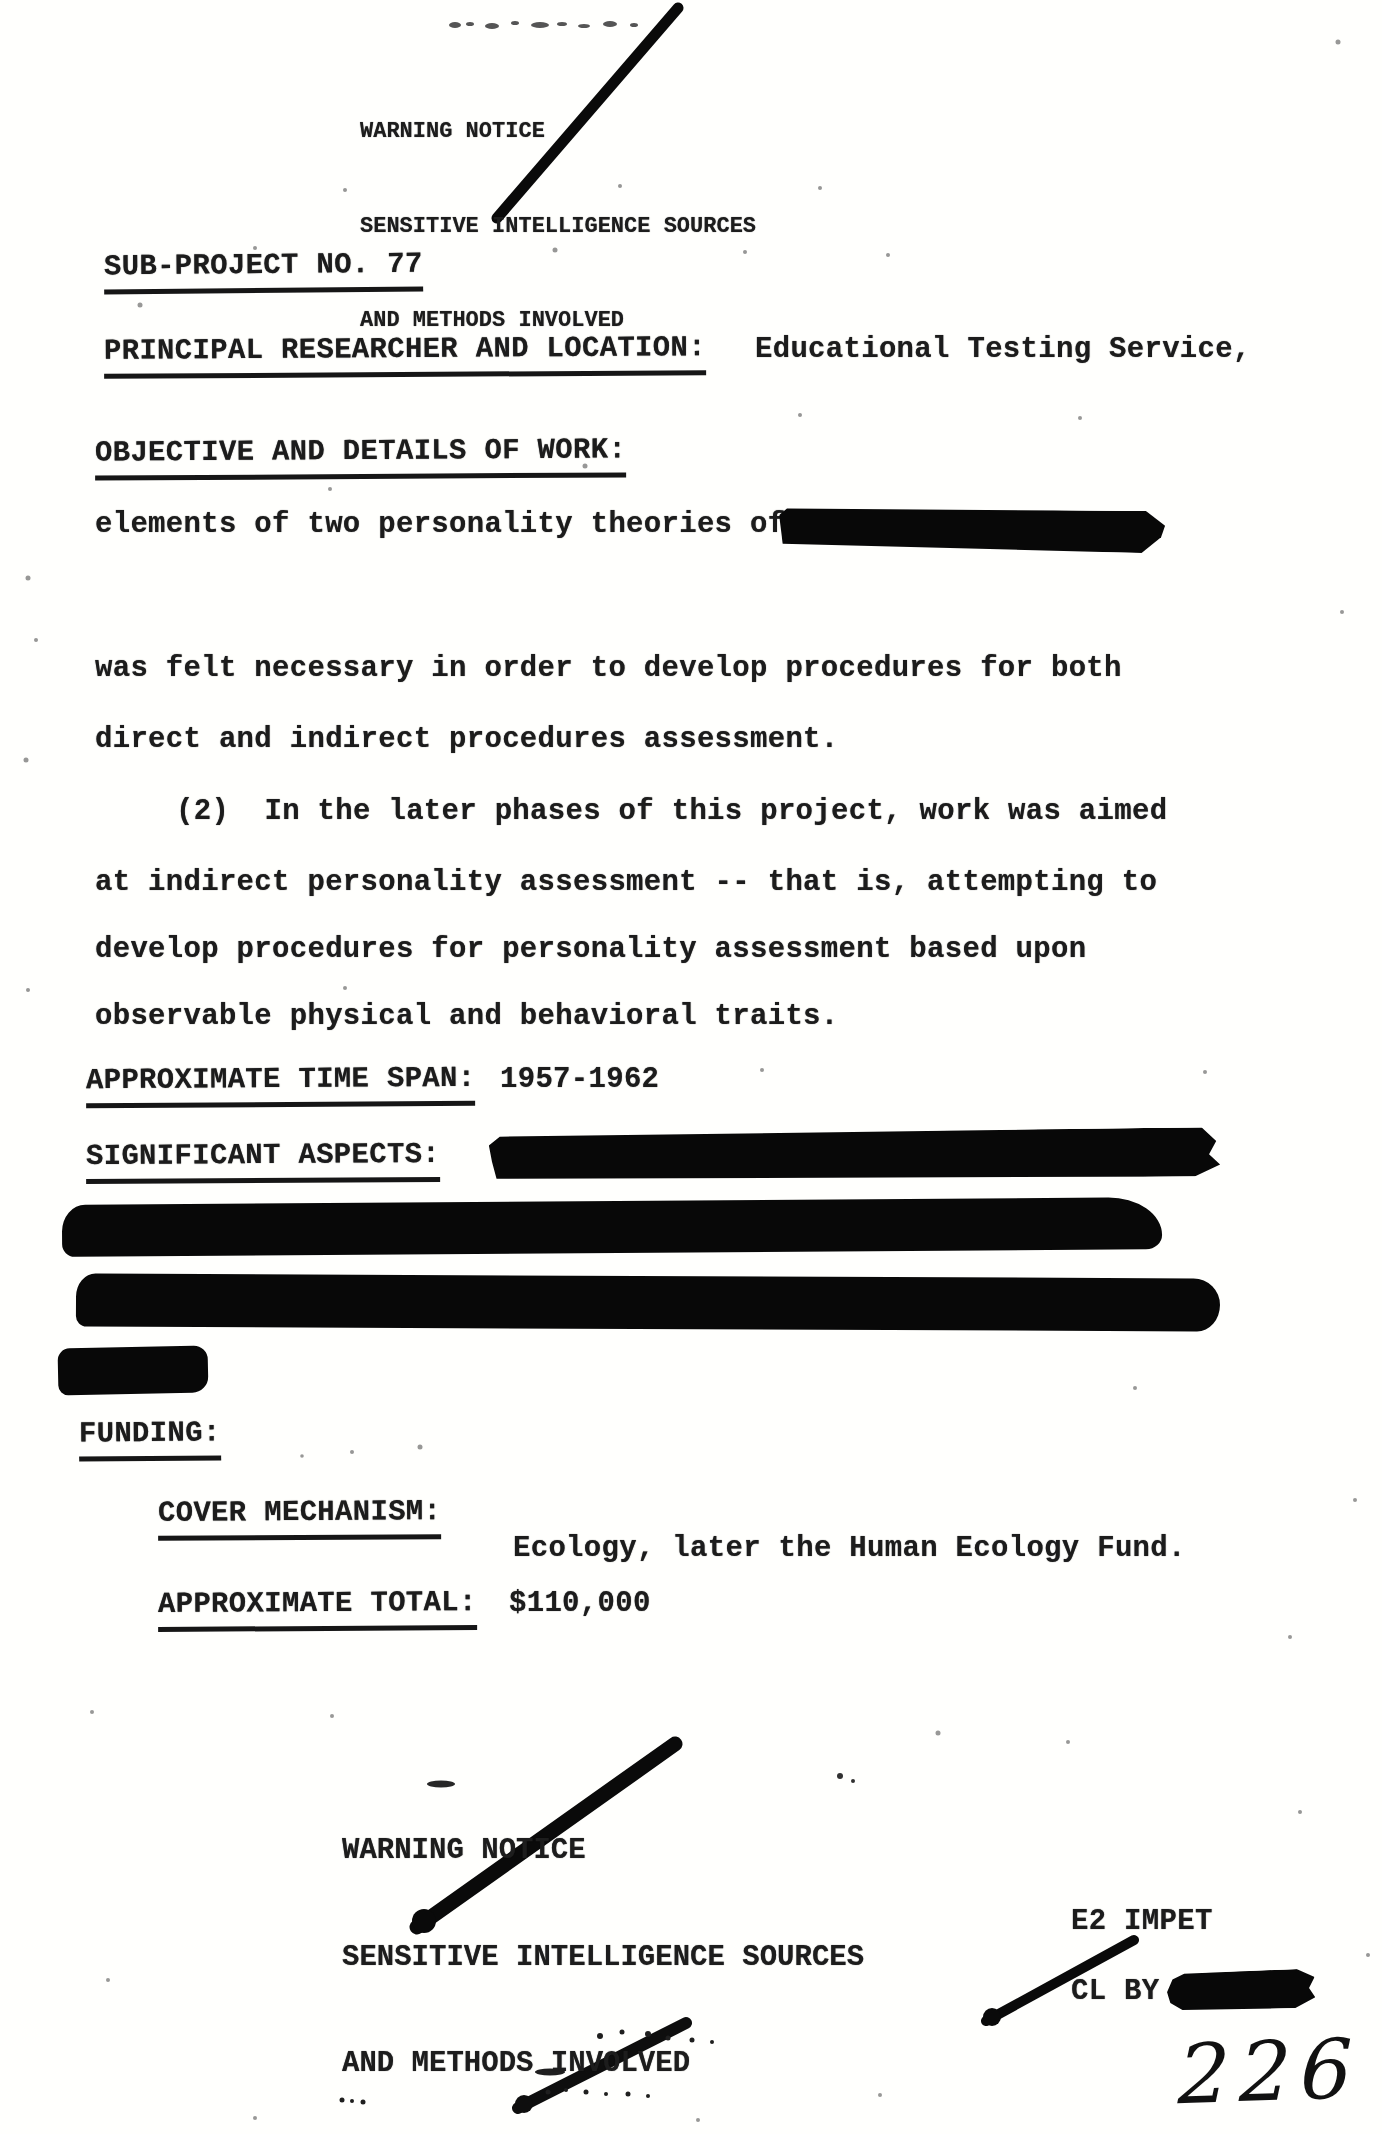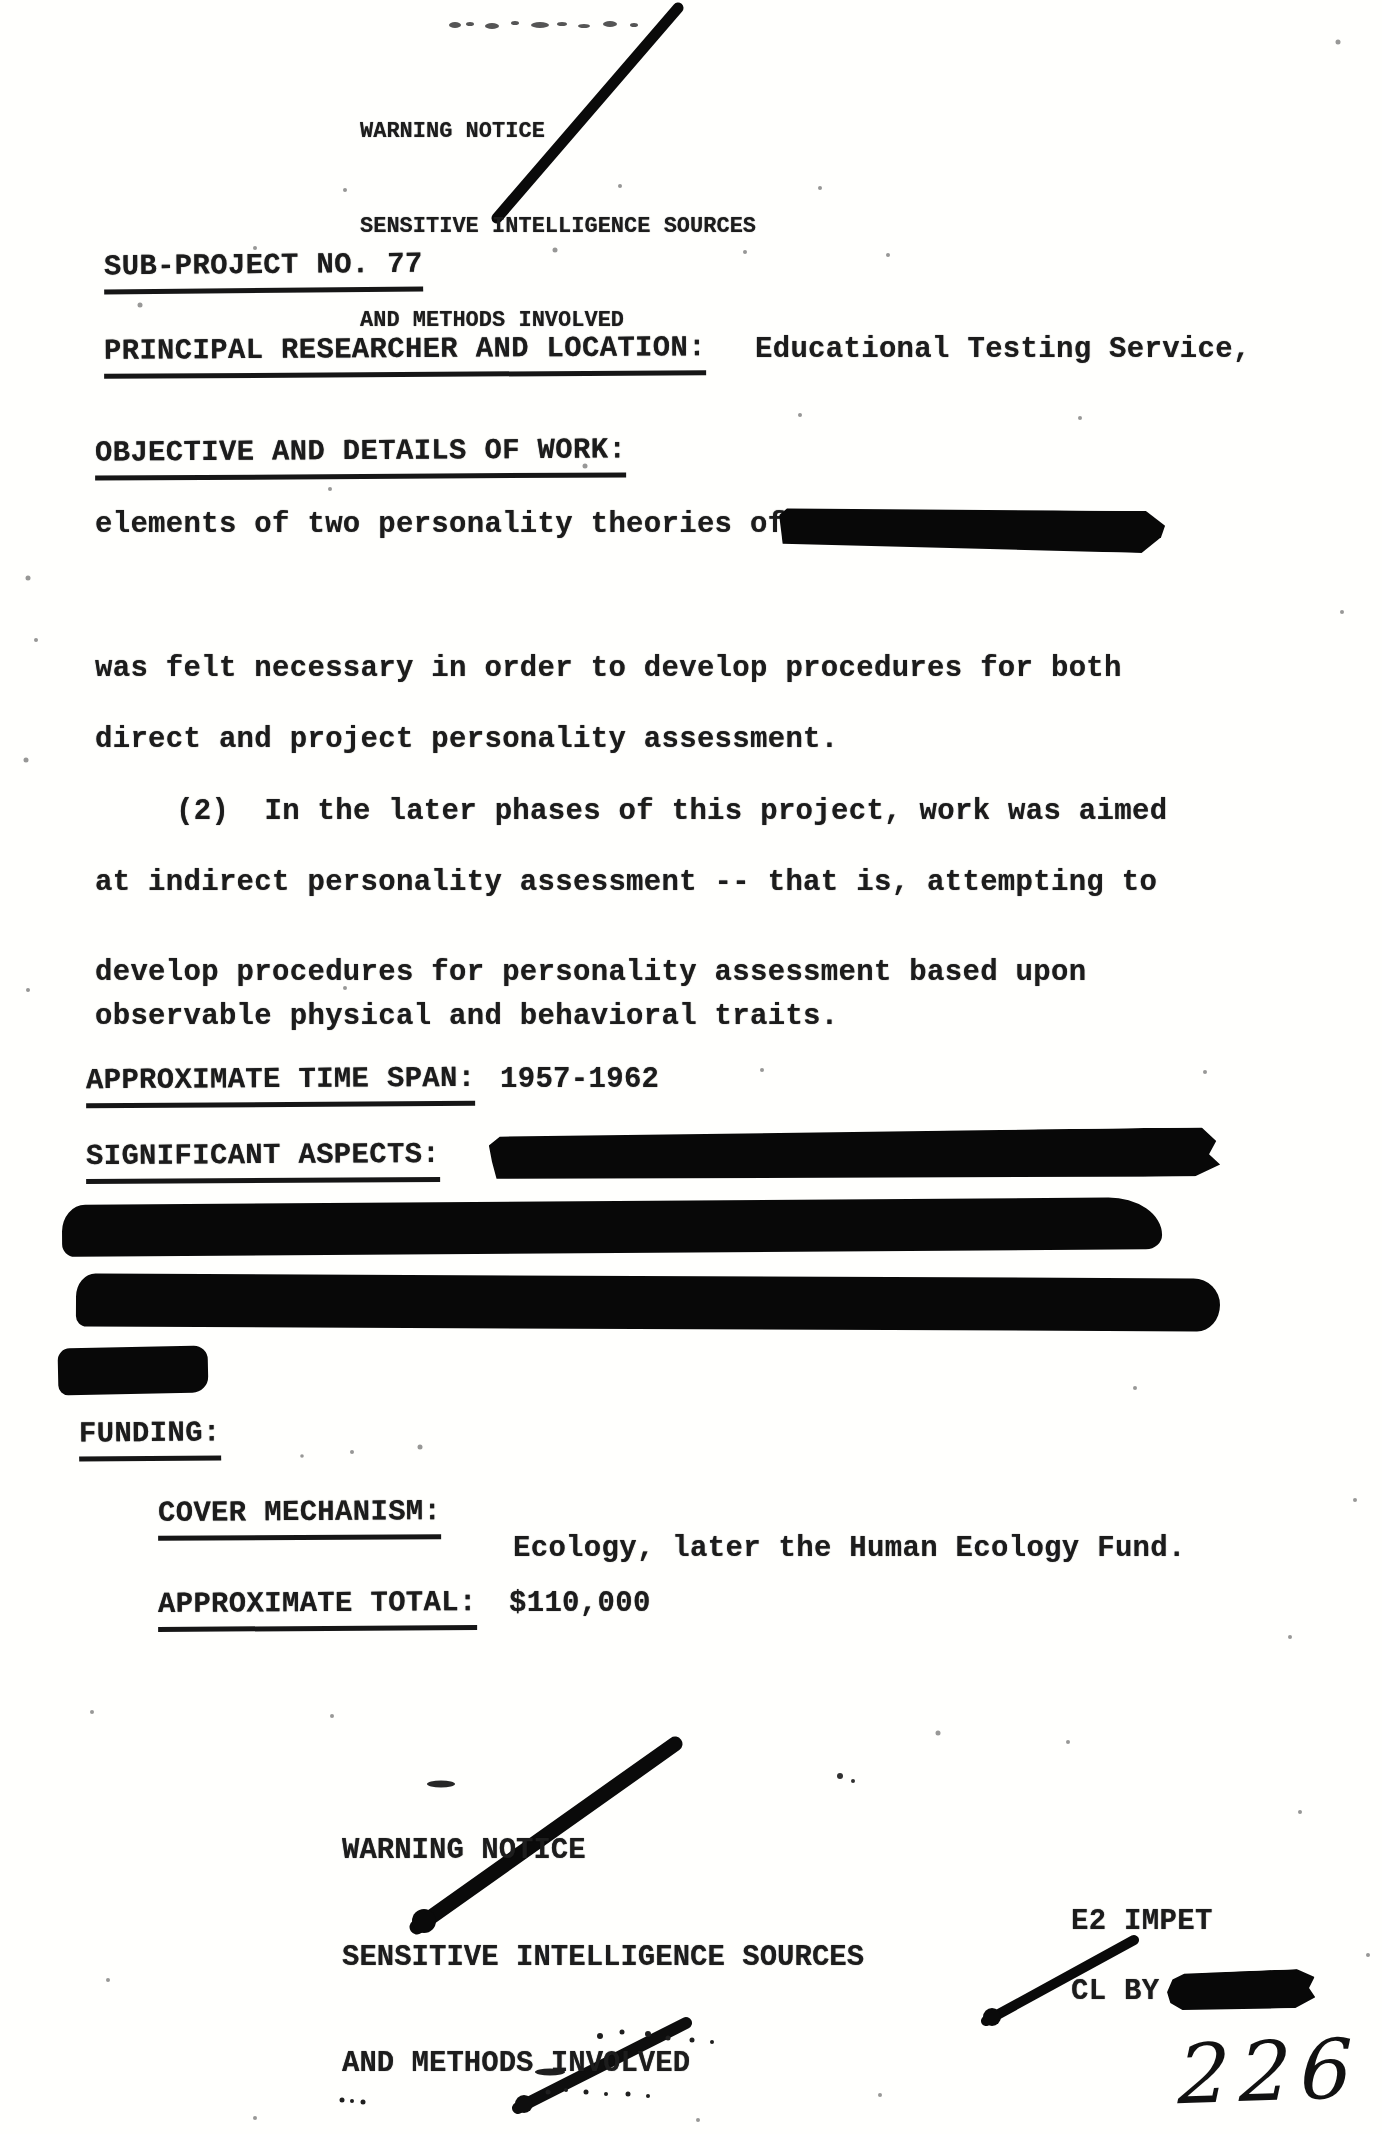--- a/index.html
+++ b/index.html
@@ -186,24 +186,24 @@
   <div class="t ul tilt-a" style="left:104px;top:250px;">SUB-PROJECT NO. 77</div>
 
   <div class="t ul tilt-b" style="left:104px;top:334px;">PRINCIPAL RESEARCHER AND LOCATION:</div>
   <div class="t" style="left:755px;top:334px;">Educational Testing Service,</div>
 
   <div class="t ul tilt-b" style="left:95px;top:436px;">OBJECTIVE AND DETAILS OF WORK:</div>
 
   <div class="t" style="left:95px;top:509px;">elements of two personality theories of</div>
   <div class="bar bar-inline"></div>
   <div class="t" style="left:95px;top:653px;">was felt necessary in order to develop procedures for both</div>
-  <div class="t" style="left:95px;top:724px;">direct and project personality assessment.</div>
+  <div class="t" style="left:95px;top:724px;">direct and indirect procedures assessment.</div>
   <div class="t" style="left:176px;top:796px;">(2)  In the later phases of this project, work was aimed</div>
   <div class="t" style="left:95px;top:867px;">at indirect personality assessment -- that is, attempting to</div>
-  <div class="t" style="left:95px;top:934px;margin-top:23px;">develop procedures for personality assessment based upon</div>
+  <div class="t" style="left:95px;top:934px;">develop procedures for personality assessment based upon</div>
   <div class="t" style="left:95px;top:1001px;">observable physical and behavioral traits.</div>
 
   <div class="t ul tilt-b" style="left:86px;top:1064px;">APPROXIMATE TIME SPAN:</div>
   <div class="t" style="left:500px;top:1064px;">1957-1962</div>
 
   <div class="t ul tilt-b" style="left:86px;top:1140px;">SIGNIFICANT ASPECTS:</div>
   <div class="bar bar-a"></div>
   <div class="bar bar-b"></div>
   <div class="bar bar-c"></div>
   <div class="bar bar-d"></div>

